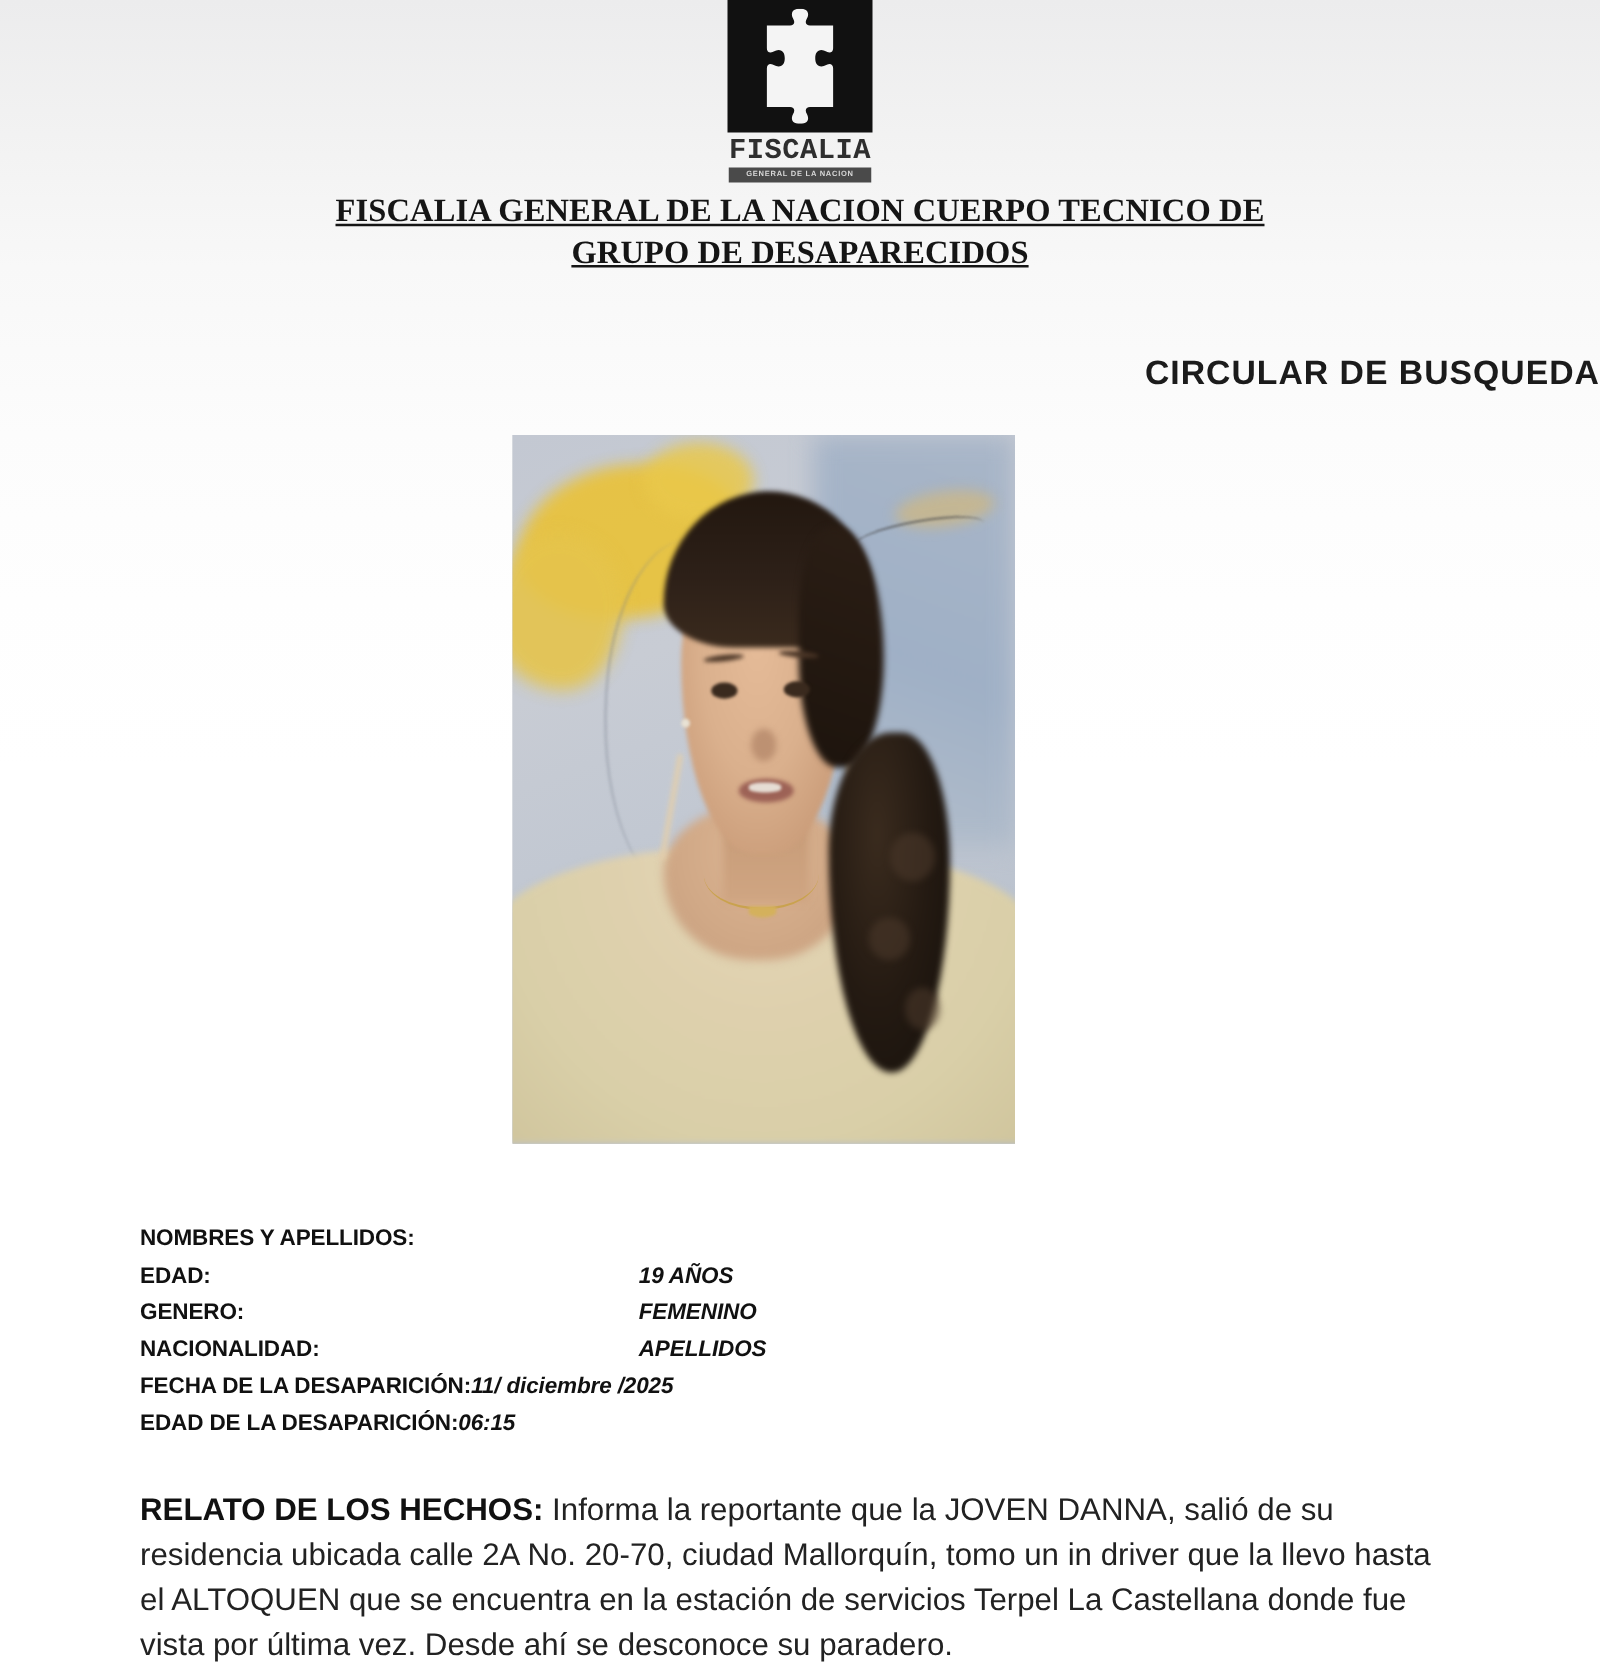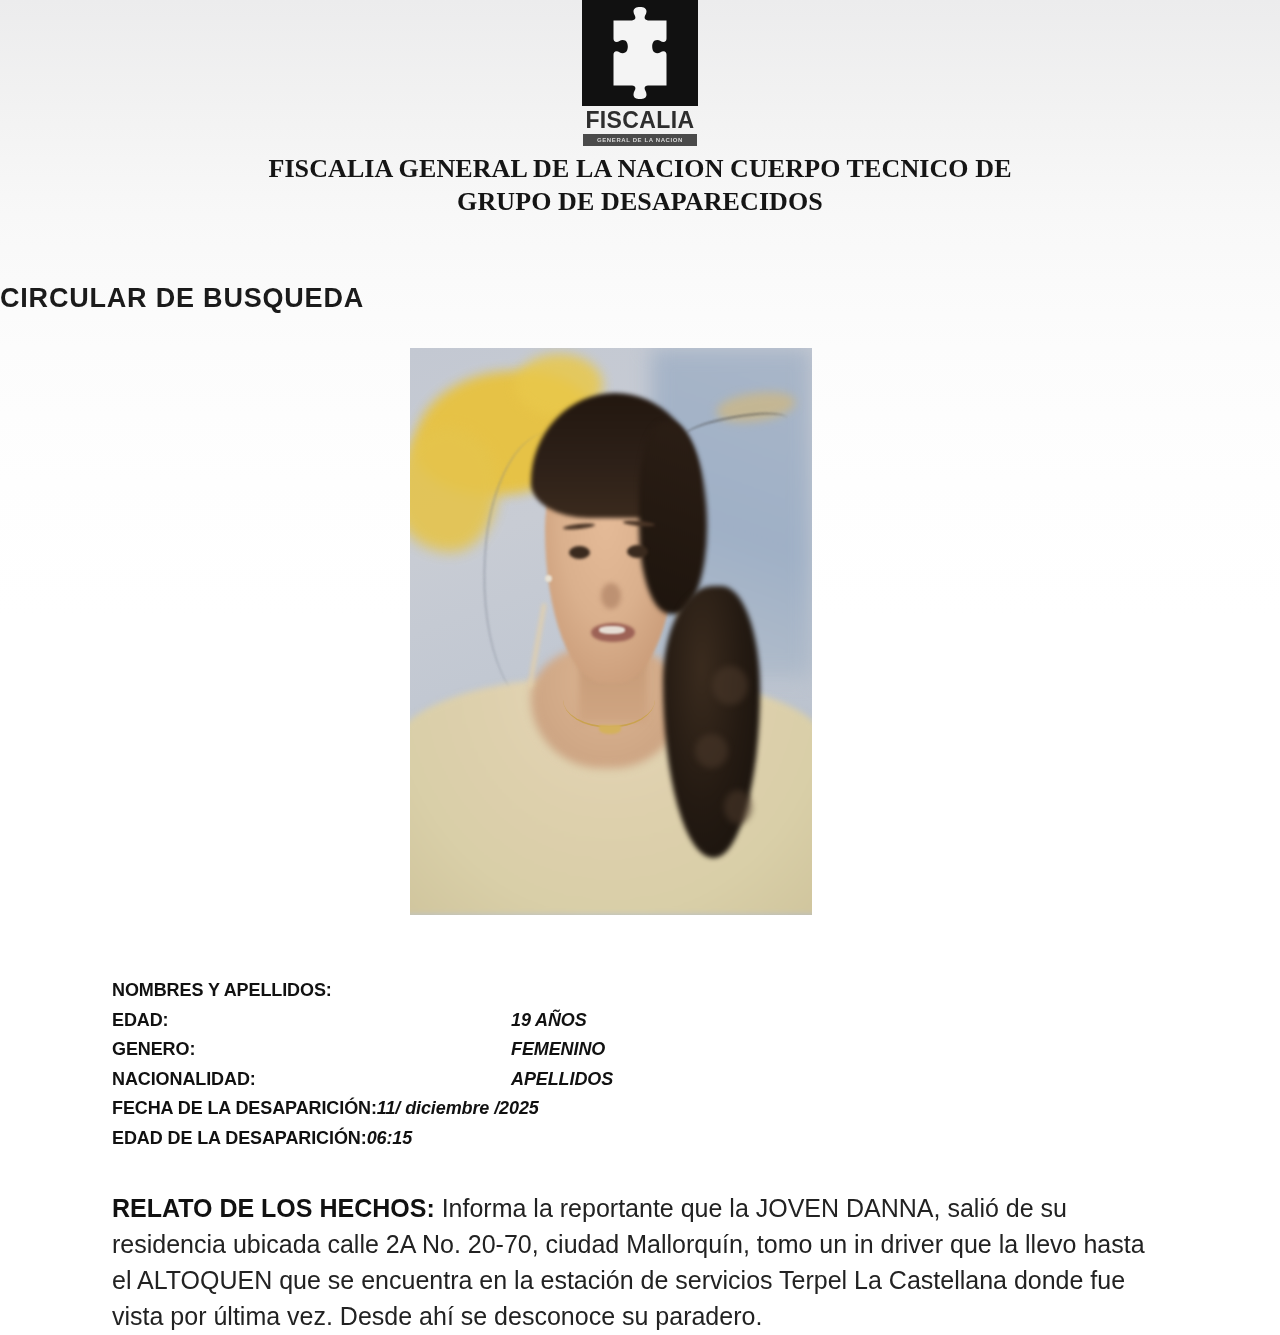--- a/index.html
+++ b/index.html
@@ -43,21 +43,21 @@
   .logo-mark svg {
     position: absolute;
     top: 50%;
     left: 50%;
     transform: translate(-50%, -50%);
     width: 64px;
     height: 92px;
     display: block;
   }
   .logo-word {
-    font-family: Liberation Sans, sans-serif;
+    font-family: Liberation Mono, monospace;
     font-weight: 700;
     font-size: 23px;
     letter-spacing: 0.4px;
     color: #2e2e2e;
     line-height: 1.05;
     margin-top: 2px;
     text-align: center;
   }
   .logo-sub {
     width: 114px;
@@ -80,30 +80,31 @@
     top: 152px;
     left: 0;
     width: 1280px;
     text-align: center;
     font-family: "Liberation Serif", "DejaVu Serif", serif;
     font-weight: 700;
     font-size: 26px;
     line-height: 33px;
     color: #151515;
     letter-spacing: 0.1px;
+    text-decoration: underline;
   }
   .agency-header div { white-space: nowrap; }
 
   
   .doc-title {
     position: absolute;
     top: 283px;
     left: 0;
     width: 1280px;
-    text-align: left;
+    text-align: right;
     font-family: "Liberation Sans", sans-serif;
     font-weight: 700;
     font-size: 27px;
     letter-spacing: 0.8px;
     color: #1b1b1b;
   }
 
   
   .photo-frame {
     position: absolute;

